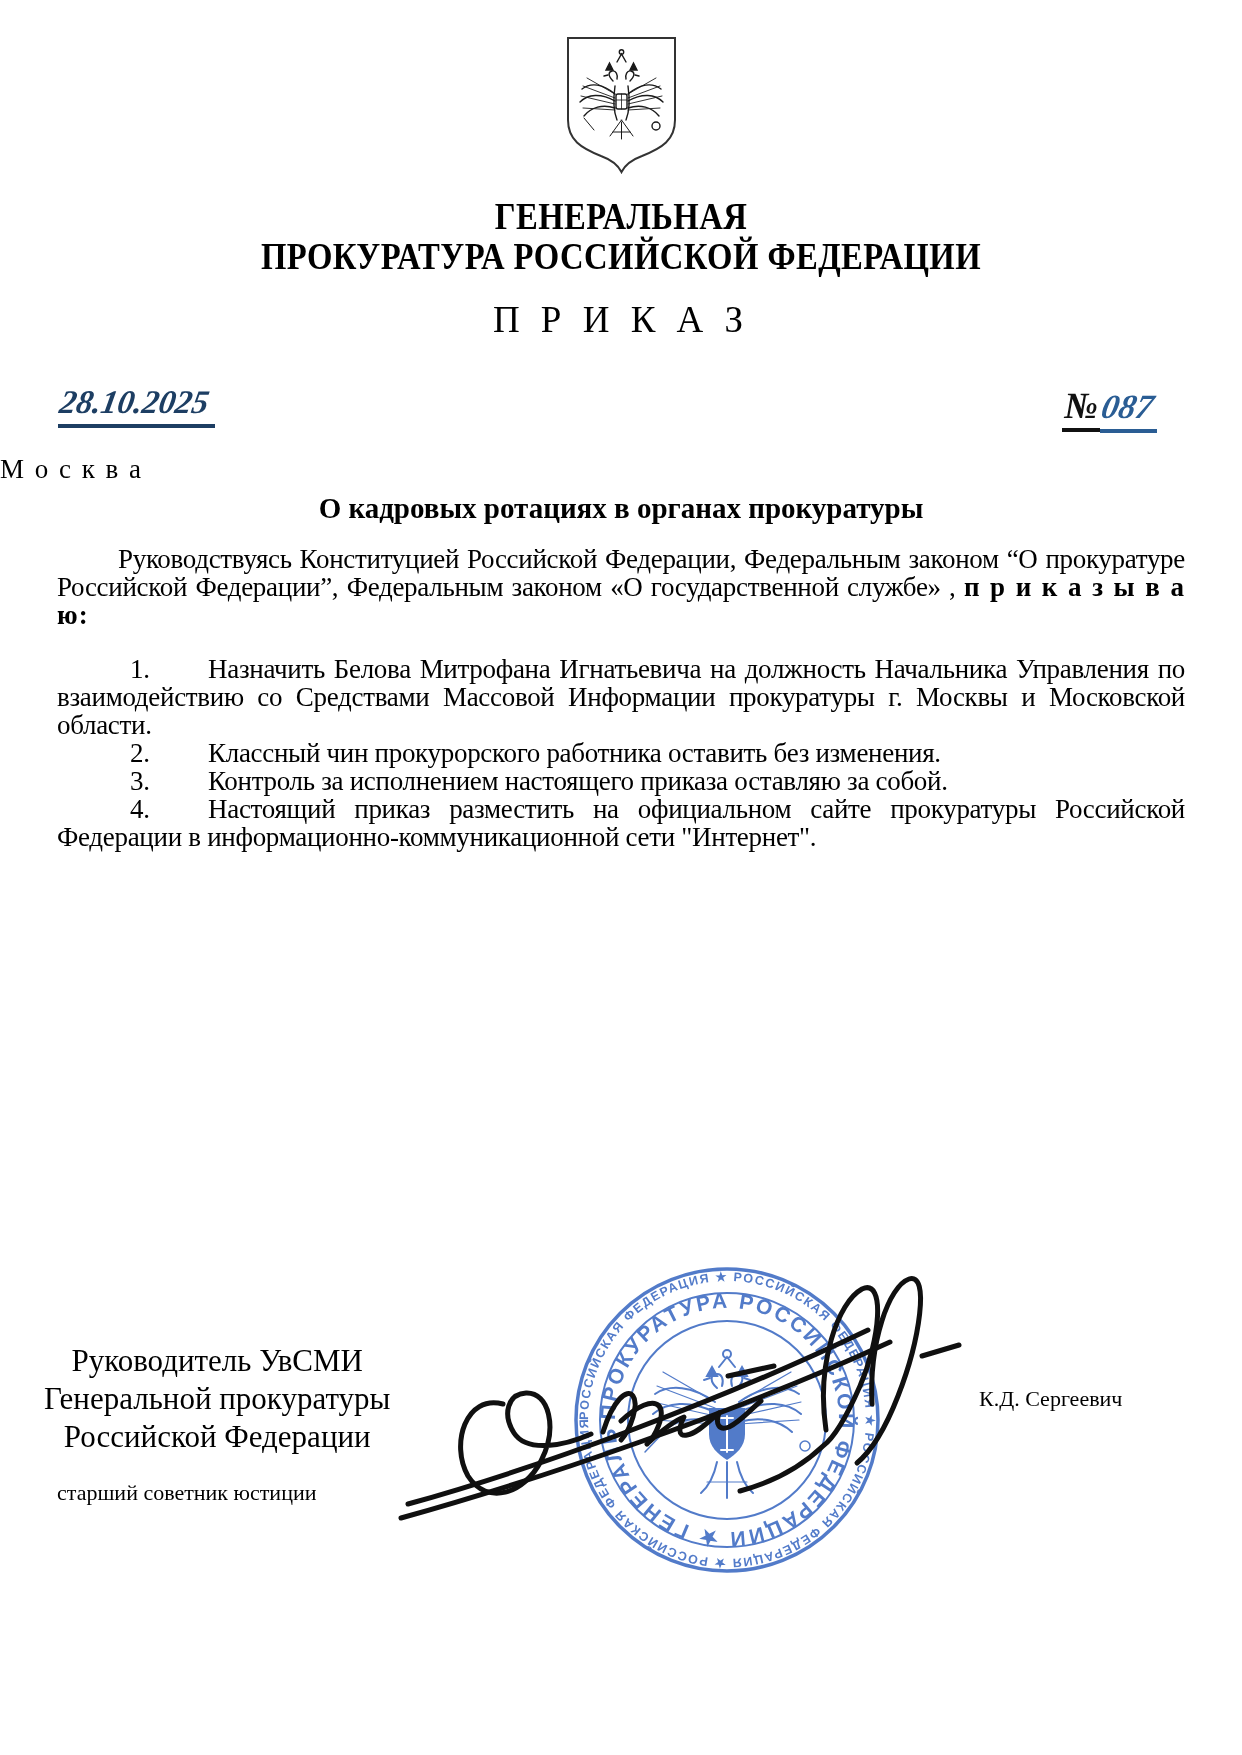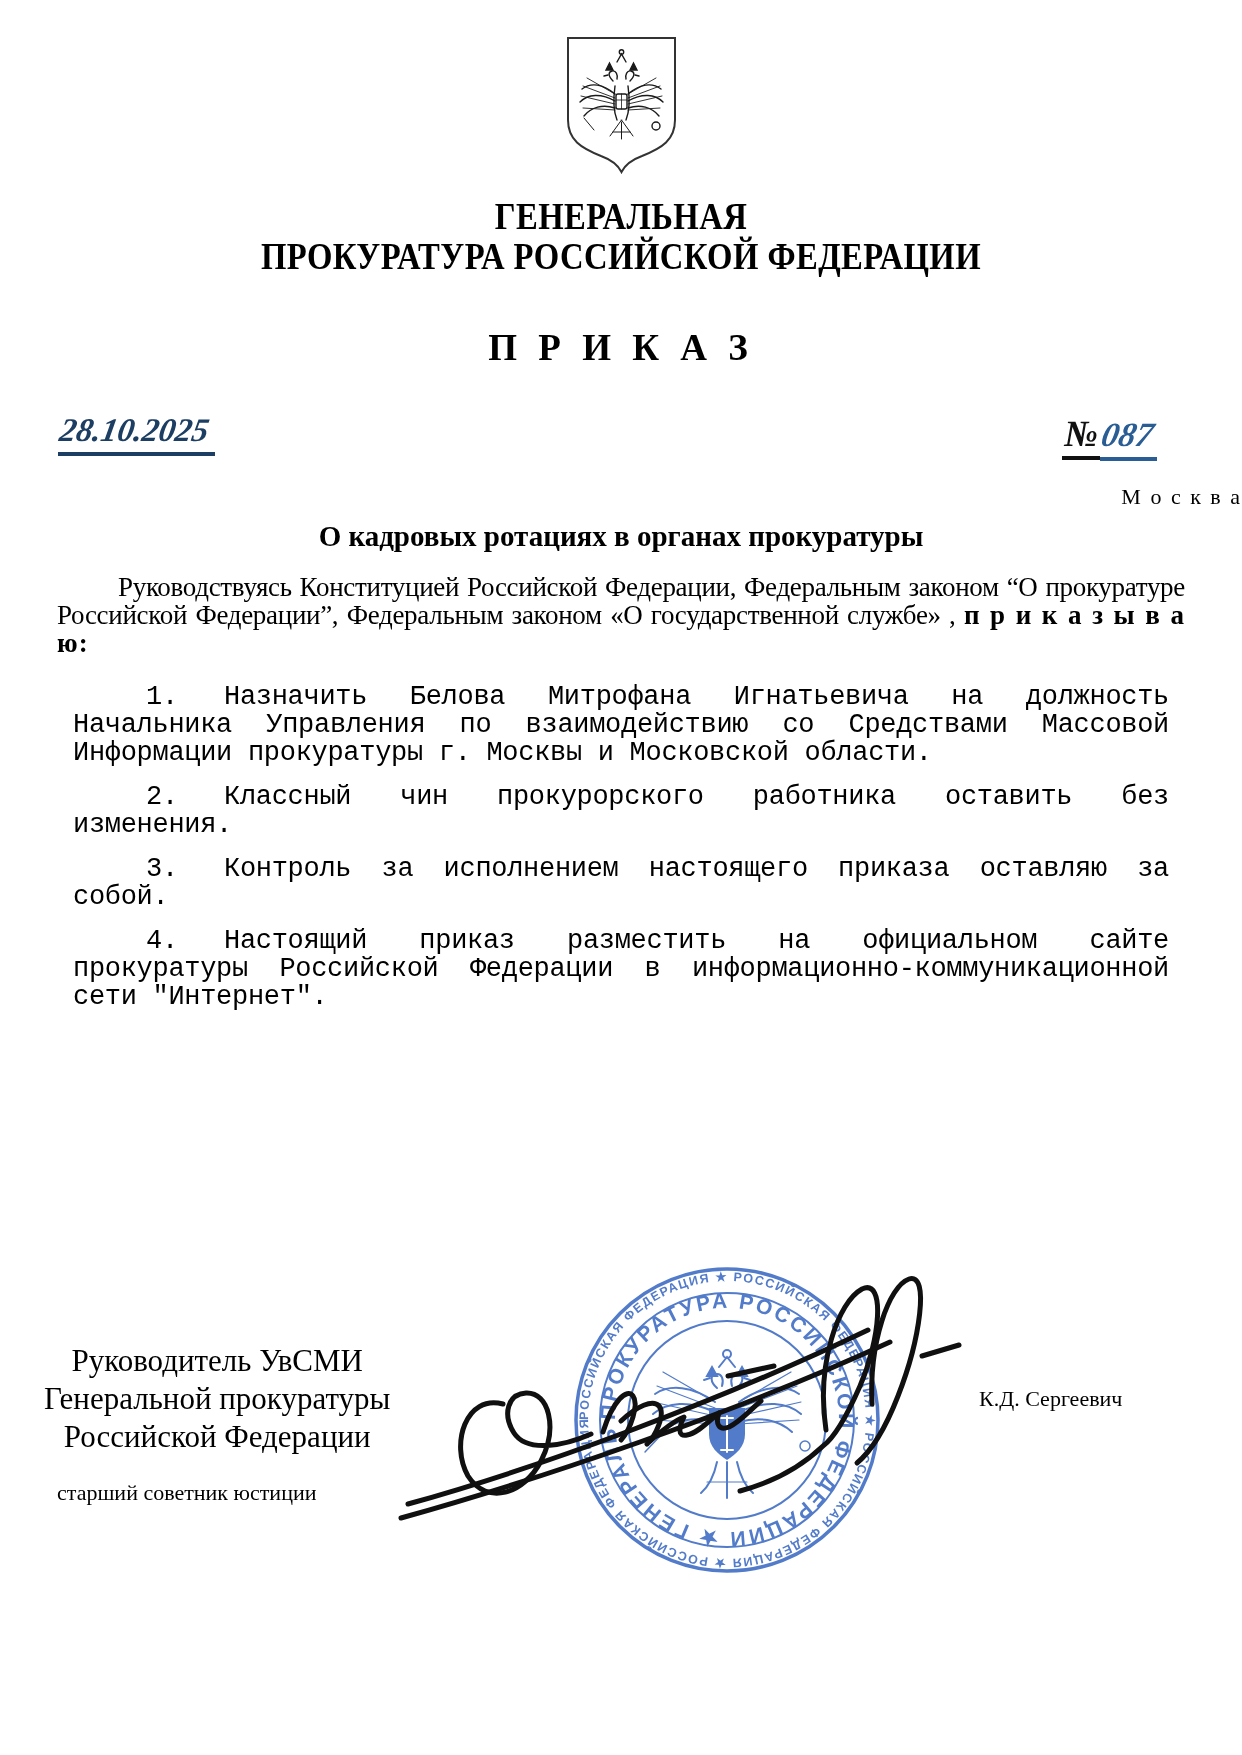--- a/index.html
+++ b/index.html
@@ -16,21 +16,21 @@
 
   
   .coa { display:block; margin:34px auto 0 auto; width:117px; height:140px; }
   .org-line {
     text-align:center; font-weight:bold; font-size:38px; line-height:40px;
     transform:scaleX(0.86); transform-origin:center;
     letter-spacing:0.5px; white-space:nowrap;
   }
   .org-line.first { margin-top:22px; }
   .doc-type {
-    margin-top:52px; text-align:center; font-weight:bold;
+    margin-top:24px; text-align:center; font-weight:normal;
     font-size:37px; line-height:40px; letter-spacing:6px;
   }
 
   
   .meta-row { position:relative; margin:44px 57px 0 57px; height:52px; }
   .order-date {
     position:absolute; left:1px; top:0;
     font-style:italic; font-weight:bold; font-size:33px;
     color:#1d3e63;
     border-bottom:4px solid #1d3e63;
@@ -41,31 +41,31 @@
   .order-number .no-sign {
     display:inline-block; font-style:italic; font-size:37px; font-weight:bold;
     color:#111; border-bottom:4px solid #111; padding:0 2px 1px 2px;
   }
   .order-number .no-value {
     display:inline-block; font-style:italic; font-weight:bold; font-size:34px;
     color:#2a5d94; border-bottom:4px solid #2a5d94; padding:0 4px 3px 2px;
   }
   .order-number .no-value .slant { display:inline-block; transform:skewX(-12deg); }
 
-  .city { margin-top:16px; text-align:right; font-size:22px; line-height:34px; letter-spacing:2px; }
+  .city { margin-top:16px; text-align:left; font-size:27px; line-height:34px; letter-spacing:2px; }
   .subject { margin-top:5px; text-align:center; font-weight:bold; font-size:29px; line-height:34px; }
 
   
   .para {
     margin:20px 0 0 0; font-size:27px; line-height:28px;
     text-align:justify; letter-spacing:-0.3px;
   }
   .preamble { text-indent:61px; }
   .emph { font-weight:bold; letter-spacing:1px; }
-  .order-item { margin:16px; text-indent:73px;font-family:Liberation Mono, monospace; }
+  .order-item { margin:0; text-indent:73px; }
   .order-item.first { margin-top:26px; }
   .item-num { display:inline-block; min-width:78px; text-indent:0; }
 
   
   .sig-left {
     position:absolute; left:44px; top:1342px;
     font-size:31px; line-height:38px;text-align:center;
   }
   .sig-rank { position:absolute; left:57px; top:1474px; font-size:22px; line-height:38px; }
   .sig-name { position:absolute; left:979px; top:1386px; font-size:22px; white-space:nowrap; }

